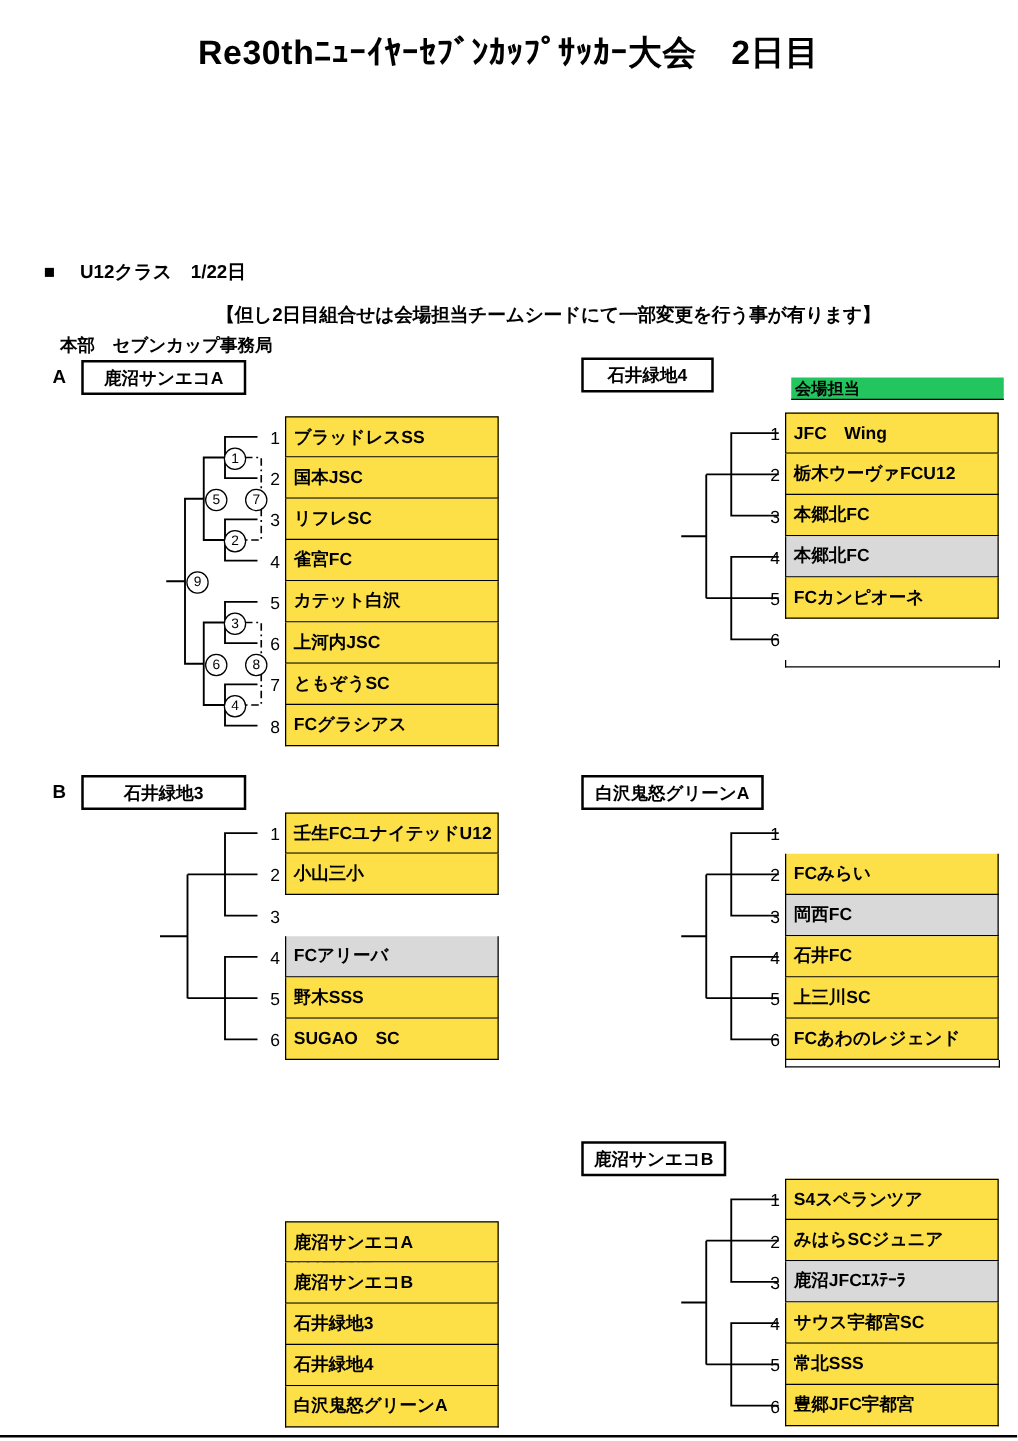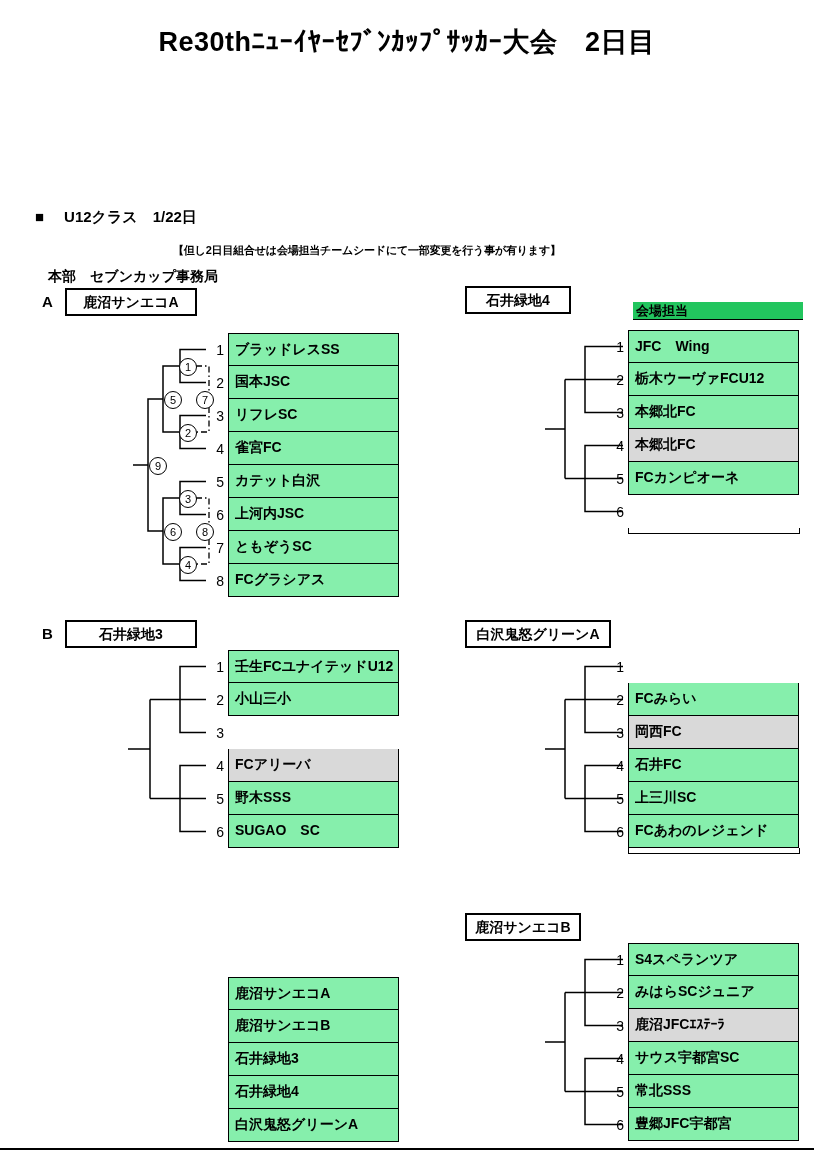--- a/index.html
+++ b/index.html
@@ -2,33 +2,33 @@
 <html><head>
 <meta charset="utf-8">
 <style>
   html,body{margin:0;padding:0;background:#fff;}
   .page{position:relative;width:814px;height:1153px;background:#fff;overflow:hidden;
         font-family:"Liberation Sans",sans-serif;color:#000;}
   .abs{position:absolute;}
   .title{top:24px;left:0;width:814px;text-align:center;font-size:27px;font-weight:bold;letter-spacing:0.5px;}
   .section{top:208px;left:35px;font-size:15px;font-weight:bold;}
   .section .marker{margin-right:20px;}
-  .note{top:243px;left:173px;font-size:11px;font-weight:bold;letter-spacing:-0.2px;}
+  .note{top:243px;left:173px;font-size:15px;font-weight:bold;letter-spacing:-0.2px;}
   .hq{top:268px;left:48px;font-size:14px;font-weight:bold;}
   .block-label{font-size:15px;font-weight:bold;}
   .venue-box{border:2px solid #000;height:24px;line-height:24px;text-align:center;
              font-size:14px;font-weight:bold;background:#fff;}
   .kaijo{left:633px;top:302px;width:167px;height:17px;background:#22c55e;
          border-bottom:1px solid #000;font-size:13px;font-weight:bold;line-height:17px;padding-left:3px;}
   .teams{display:block;}
   .trow{display:flex;height:33px;}
   .tnum{width:28px;text-align:right;padding-right:4px;font-size:14px;font-weight:normal;
         display:flex;align-items:center;justify-content:flex-end;}
   .tname{width:163px;border:1px solid #000;border-top:0;font-size:14px;font-weight:bold;
-         display:flex;align-items:center;padding-left:6px;background:#86efac;}
+         display:flex;align-items:center;padding-left:6px;background:#fde047;}
   .trow:first-child .tname{border-top:1px solid #000;}
   .hl{background:#d9d9d9 !important;}
   .vlist .tname{width:163px;}
   .vlist-title{font-size:14px;font-weight:bold;border-bottom:1.5px solid #000;padding:0 2px 1px 0;margin-top:48px;}
   .mcircle{width:16px;height:16px;border:1px solid #000;border-radius:50%;background:#fff;
            font-size:11px;line-height:16px;text-align:center;font-weight:normal;}
   .tail{width:170px;height:5px;border:1px solid #000;border-top:0;background:#fff;}
   .bottom-rule{left:0;top:1148px;width:814px;height:2px;background:#000;}
   svg.lines{left:0;top:0;pointer-events:none;}
 </style>

